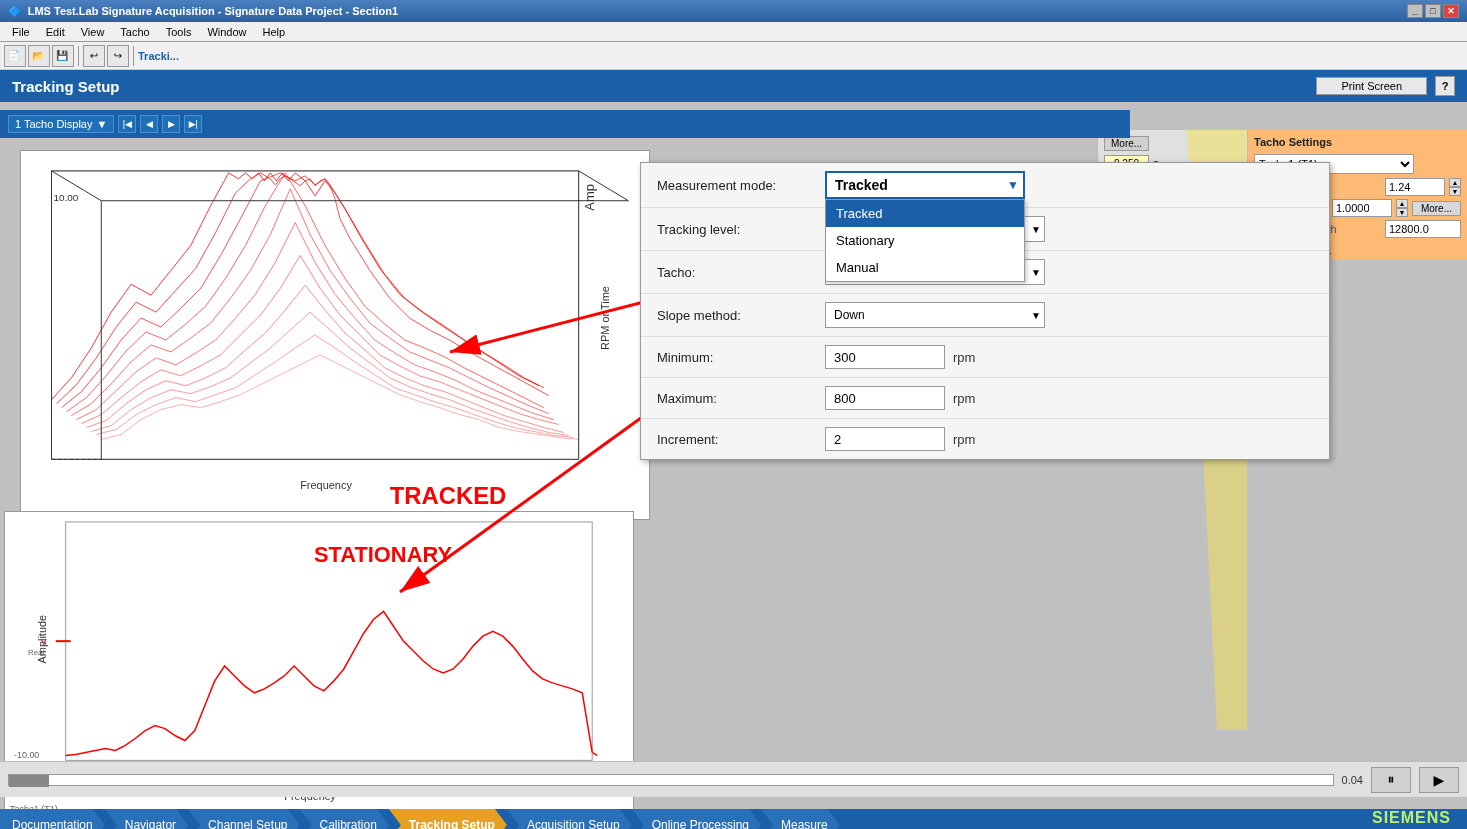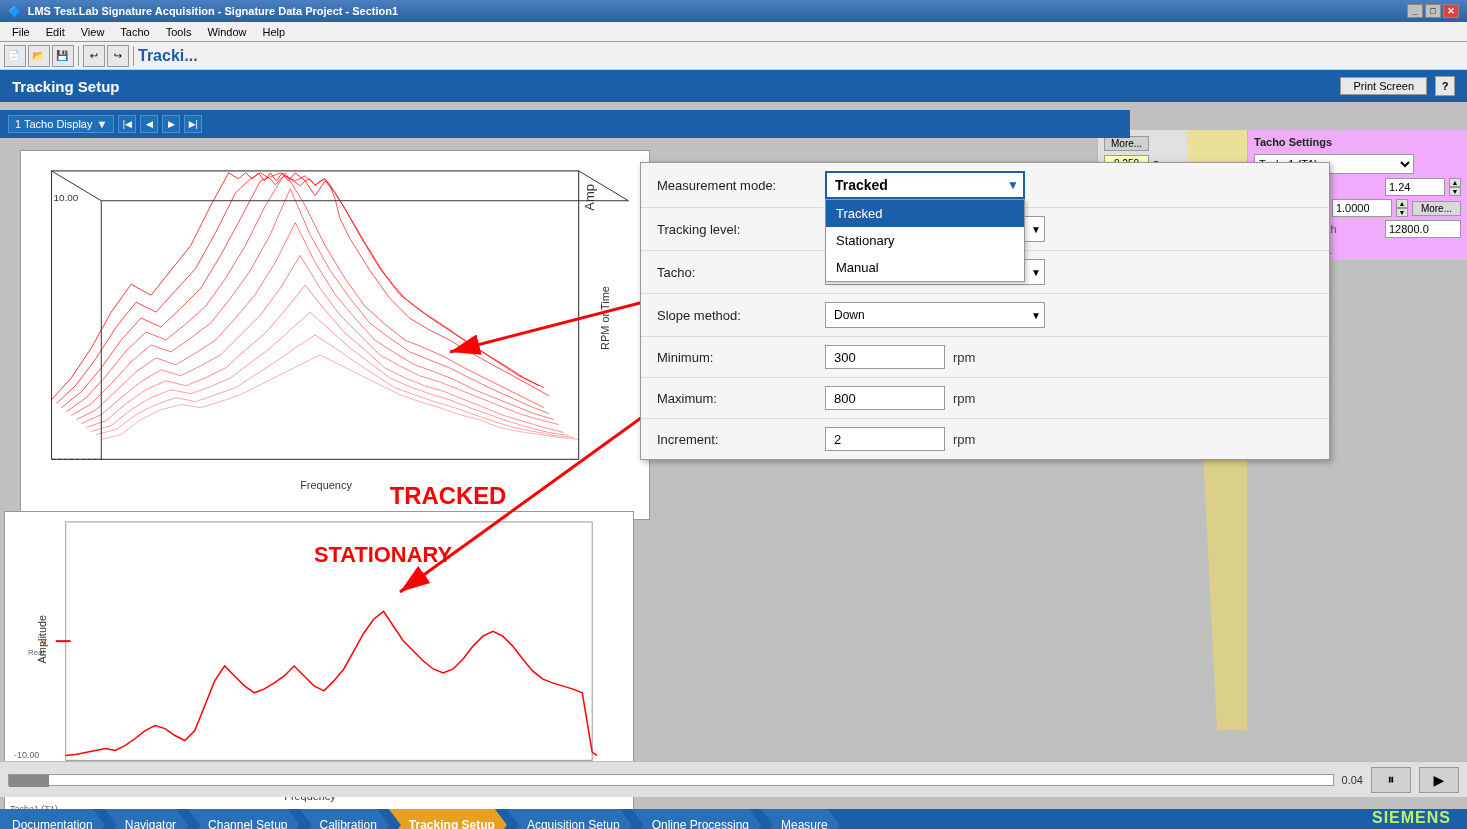--- a/index.html
+++ b/index.html
@@ -68,21 +68,21 @@
       align-items: center;
       padding: 0 12px;
       font-size: 14px;
       font-weight: bold;
     }
     .blue-header .print-screen-btn {
       margin-left: auto;
       background: #e8e8e8;
       color: #000;
       border: 1px solid #999;
-      padding: 2px 12px;
+      padding: 2px 24px;
       font-size: 11px;
       cursor: pointer;
       margin-right: 8px;
     }
     .blue-header .help-btn {
       background: #e8e8e8;
       color: #000;
       border: 1px solid #999;
       width: 20px; height: 20px;
       display: flex; align-items: center; justify-content: center;
@@ -345,21 +345,21 @@
       width: 1467px;
       height: calc(829px - 102px - 32px - 36px);
     }
 
     
     .tacho-settings-sidebar {
       position: absolute;
       right: 0;
       top: 0;
       width: 220px;
-      background: #f0abfc;
+      background: #fdba74;
       border-left: 1px solid #bbb;
       padding: 6px;
       font-size: 11px;
     }
     .ts-title {
       font-size: 11px;
       font-weight: bold;
       margin-bottom: 6px;
       color: #222;
     }
@@ -440,21 +440,21 @@
 </div>
 
 <div class="toolbar">
   <div class="toolbar-btn">📄</div>
   <div class="toolbar-btn">📂</div>
   <div class="toolbar-btn">💾</div>
   <div style="width:1px;height:20px;background:#999;margin:0 2px;"></div>
   <div class="toolbar-btn">↩</div>
   <div class="toolbar-btn">↪</div>
   <div style="width:1px;height:20px;background:#999;margin:0 2px;"></div>
-  <div style="font-size:16px;font-weight:bold;color:#1a5fa8;">Tracki...</div>
+  <div style="font-size:11px;font-weight:bold;color:#1a5fa8;">Tracki...</div>
 </div>
 
 <div class="blue-header">
   <span style="font-size:15px;">Tracking Setup</span>
   <button class="print-screen-btn">Print Screen</button>
   <div class="help-btn">?</div>
 </div>
 
 <div class="main-area">
 

